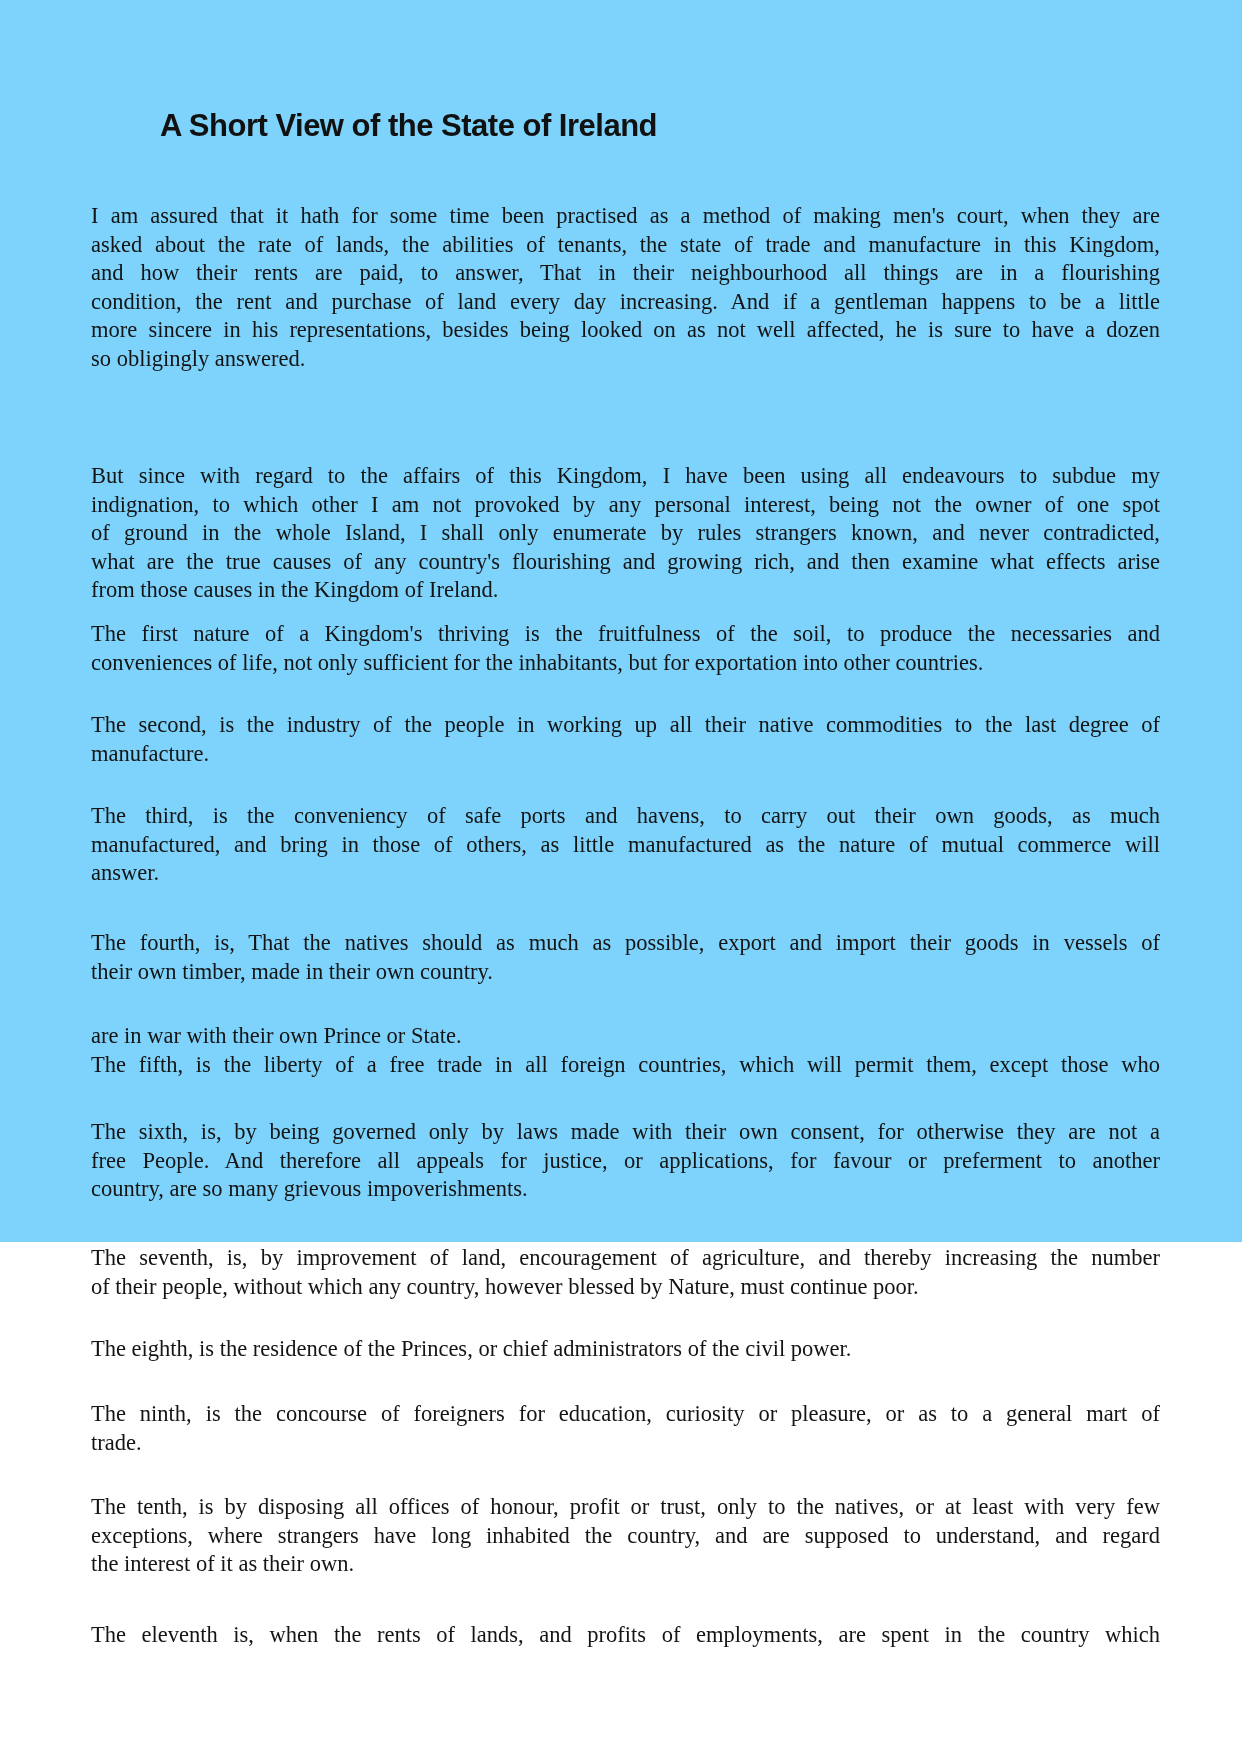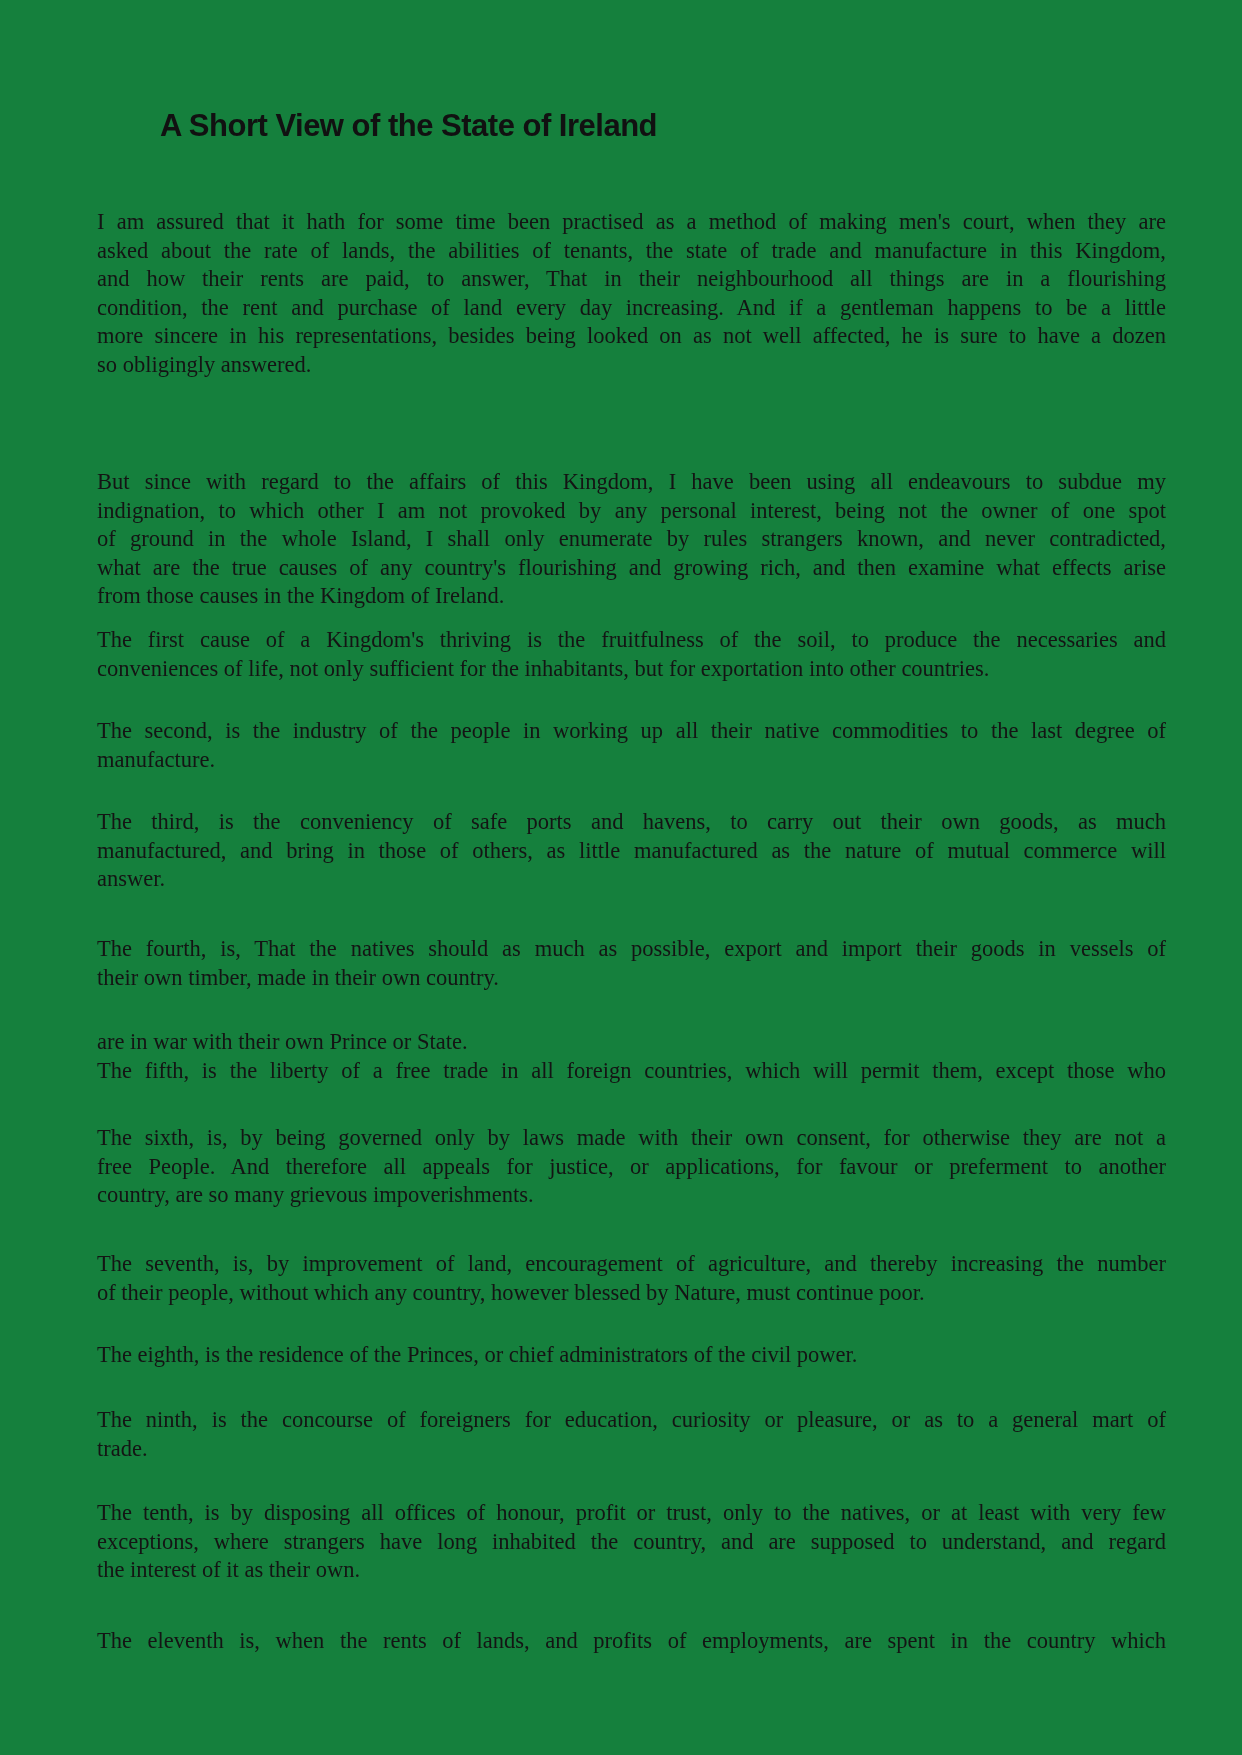--- a/index.html
+++ b/index.html
@@ -1,24 +1,24 @@
 <!DOCTYPE html>
 <html><head>
 <meta charset="utf-8">
 <style>
   html, body { margin: 0; padding: 0; background: #ffffff; }
   body { width: 1242px; height: 1755px; position: relative; overflow: hidden; }
-  .page { position: absolute; left: 0; top: 0; width: 1242px; height: 1755px; background: #15803d; }
+  .page { position: absolute; left: 0; top: 0; width: 1242px; height: 1242px; background: #7dd3fc; }
   .title {
     position: absolute; left: 160px; top: 108px;
     font-family: "Liberation Sans", "DejaVu Sans", sans-serif;
     font-weight: bold; font-size: 31px; color: #111; letter-spacing: -0.5px;
     margin: 0; white-space: nowrap;
   }
-  .para { position: absolute; left: 87px; width: 1069px; margin: 10px; }
+  .para { position: absolute; left: 87px; width: 1069px; margin: 4px; }
   .line {
     display: block; height: 28.6px; line-height: 28.6px;
     font-family: "Liberation Serif", "DejaVu Serif", serif;
     font-size: 22.5px; color: #141414;
     text-align: justify; text-align-last: justify; white-space: nowrap;
     overflow: visible;
   }
   .line.last { text-align: center; text-align-last: left; }
 </style>
 </head>
@@ -36,21 +36,21 @@
         <span class="line last">so obligingly answered.</span>
       </div>
       <div class="para" style="top: 458px;">
         <span class="line">But since with regard to the affairs of this Kingdom, I have been using all endeavours to subdue my</span>
         <span class="line">indignation, to which other I am not provoked by any personal interest, being not the owner of one spot</span>
         <span class="line">of ground in the whole Island, I shall only enumerate by rules strangers known, and never contradicted,</span>
         <span class="line">what are the true causes of any country's flourishing and growing rich, and then examine what effects arise</span>
         <span class="line last">from those causes in the Kingdom of Ireland.</span>
       </div>
       <div class="para" style="top: 616px;">
-        <span class="line">The first cause of a Kingdom's thriving is the fruitfulness of the soil, to produce the necessaries and</span>
+        <span class="line">The first nature of a Kingdom's thriving is the fruitfulness of the soil, to produce the necessaries and</span>
         <span class="line last">conveniences of life, not only sufficient for the inhabitants, but for exportation into other countries.</span>
       </div>
       <div class="para" style="top: 707px;">
         <span class="line">The second, is the industry of the people in working up all their native commodities to the last degree of</span>
         <span class="line last">manufacture.</span>
       </div>
       <div class="para" style="top: 798px;">
         <span class="line">The third, is the conveniency of safe ports and havens, to carry out their own goods, as much</span>
         <span class="line">manufactured, and bring in those of others, as little manufactured as the nature of mutual commerce will</span>
         <span class="line last">answer.</span>

